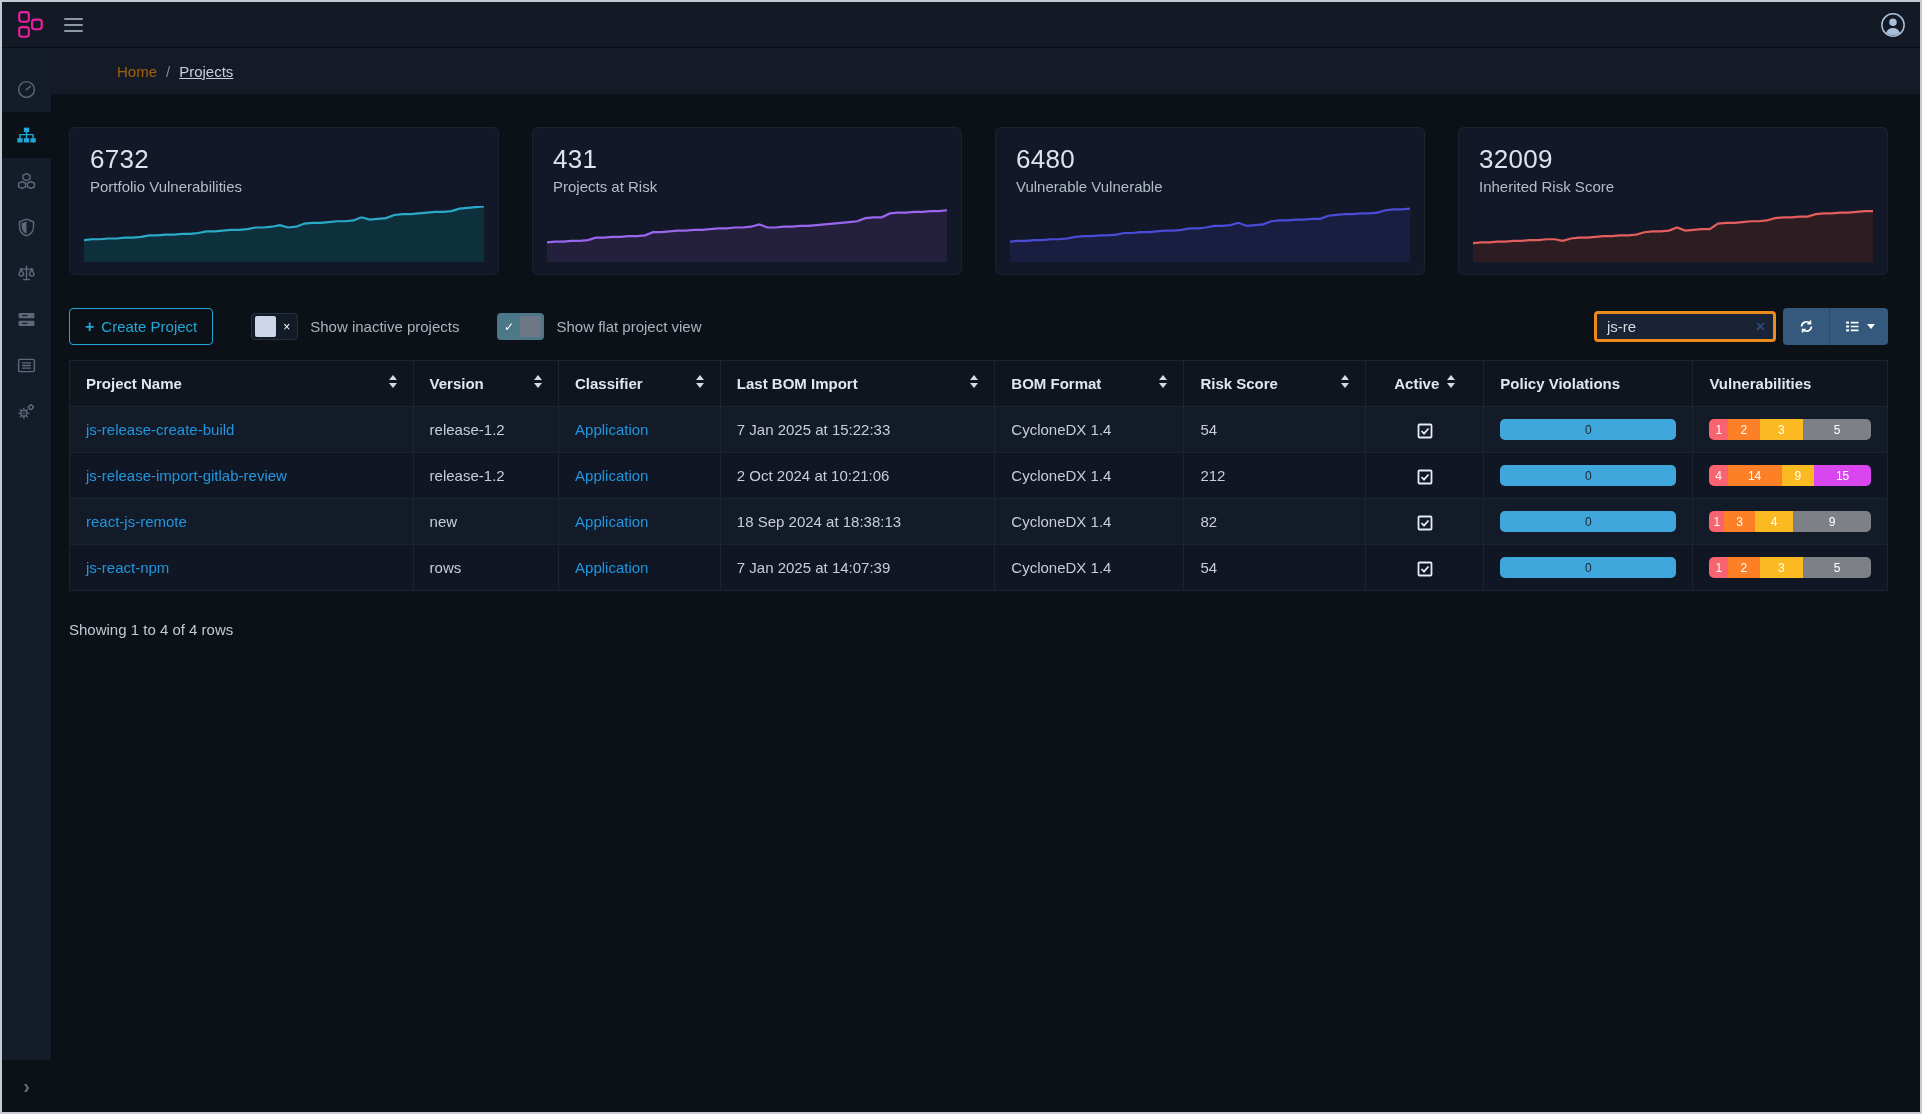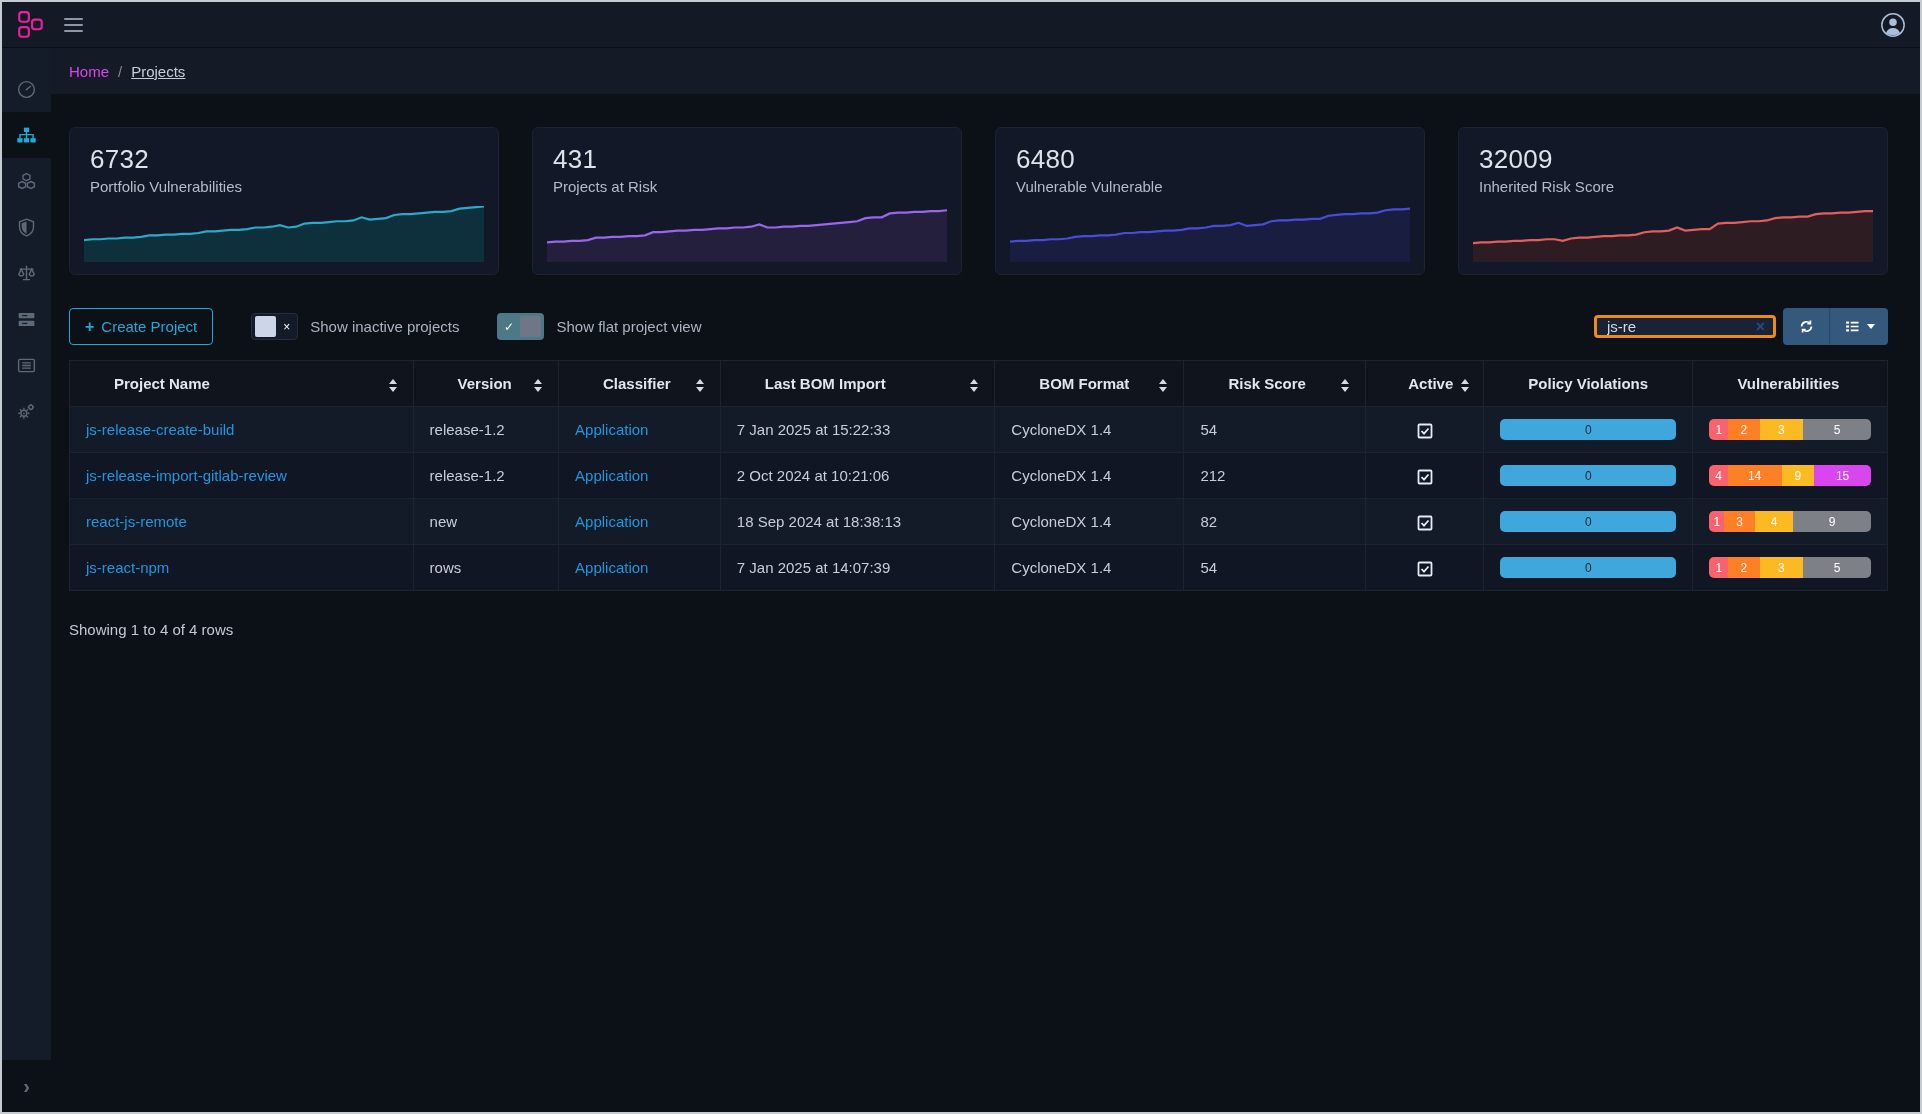--- a/index.html
+++ b/index.html
@@ -28,21 +28,21 @@
   .side-item svg { width:21px; height:21px; stroke:#5d6879; fill:none; stroke-width:1.6; }
   .side-item.active svg { stroke:#20a8d8; }
   .side-item .filled { fill:#5d6879; stroke:none; }
   .side-item.active .filled { fill:#20a8d8; stroke:none; }
   .side-gap { height:18px; }
   .sidebar .flex-fill { flex:1; }
   .collapse-chevron { position:relative; height:52px; display:flex; align-items:center; justify-content:center; color:#5f6b7d; font-size:20px; font-weight:bold; cursor:pointer; }
 
   .main { flex:1; display:flex; flex-direction:column; min-width:0; position:relative; }
   .breadcrumb-bar { height:46px; background:#141b27; display:flex; align-items:center; padding:0 18px; flex:0 0 auto; }
-  .crumb-link { color:#d946ef; cursor:pointer; }
+  .crumb-link { color:#a16207; cursor:pointer;margin-left:48px; }
   .crumb-sep { color:#7f8896; margin:0 9px; }
   .crumb-current { color:#c7ced8;text-decoration:underline; }
 
   .content { flex:1; padding:33px 32px 0 18px; overflow:hidden; }
 
   
   .cards { display:flex; gap:33px; }
   .card { flex:1; height:148px; background:#121827; border:1px solid #1b2333; border-radius:6px; position:relative; overflow:hidden; }
   .card .num { position:absolute; top:16px; left:20px; font-size:26px; color:#dde3ea; letter-spacing:.3px; }
   .card .lbl { position:absolute; top:50px; left:20px; font-size:15px; color:#b3bcc8; }
@@ -56,36 +56,36 @@
   .toggle-wrap { display:flex; align-items:center; margin-left:38px; gap:12px; }
   .toggle { width:47px; height:27px; border-radius:4px; display:flex; align-items:center; overflow:hidden; cursor:pointer; font-size:12px; color:#fff; }
   .toggle.off { background:#141b28; border:1px solid #272f3e; }
   .toggle.off .knob { width:21px; height:21px; margin-left:3px; background:#ccd6e8; border-radius:2px; }
   .toggle.off .mark { flex:1; text-align:center; }
   .toggle.on { background:#4d7887; }
   .toggle.on .mark { flex:1; text-align:center; }
   .toggle.on .knob { width:21px; height:21px; margin-right:3px; background:#6e7786; border-radius:2px; }
   .toggle-label { color:#aab3bf; }
   .toolbar .spacer { flex:1; }
-  .search-box { position:relative; width:182px; height:23px; border:3px solid #ec8a1c; border-radius:4px; background:#1a2335; display:flex; align-items:center; }
+  .search-box { position:relative; width:182px; height:31px; border:3px solid #ec8a1c; border-radius:4px; background:#1a2335; display:flex; align-items:center; }
   .search-box input { flex:1; background:transparent; border:none; outline:none; color:#d5dbe3; font-size:15px; font-family:inherit; padding:0 26px 0 10px; width:100%; }
   .search-clear { position:absolute; right:8px; color:#2b4a7c; font-size:16px; font-weight:bold; cursor:pointer; }
   .btn-group { display:flex; margin-left:7px; }
   .btn-steel { background:#35597d; border:none; height:37px; display:flex; align-items:center; justify-content:center; cursor:pointer; color:#fff; }
   .btn-refresh { width:47px; border-radius:4px 0 0 4px; border-right:1px solid #2b4a69; }
   .btn-columns { width:58px; border-radius:0 4px 4px 0; gap:6px; }
   .btn-steel svg { width:17px; height:17px; stroke:#fff; fill:none; stroke-width:2.4; }
   .caret-down { width:0; height:0; border-left:4px solid transparent; border-right:4px solid transparent; border-top:5px solid #fff; }
 
   
   .table-wrap { margin-top:15px; }
   table { width:100%; border-collapse:collapse; table-layout:fixed; }
   th, td { border:1px solid #1c2430; padding:0 16px; height:46px; font-size:15px; }
   thead th { background:#0f141d; color:#e1e7ee; font-weight:bold; text-align:left; }
-  .th-inner { display:flex; align-items:flex-end; justify-content:space-between; gap:8px;margin-left:28px; }
+  .th-inner { display:flex; align-items:flex-start; justify-content:space-between; gap:8px; }
   .th-inner.center { justify-content:center; }
   .sort { display:inline-flex; flex-direction:column; gap:3px; cursor:pointer; }
   .sort i { display:block; width:0; height:0; border-left:4px solid transparent; border-right:4px solid transparent; }
   .sort .up { border-bottom:5px solid #d5dbe4; }
   .sort .down { border-top:5px solid #d5dbe4; }
   tbody tr:nth-child(odd)  { background:#131a28; }
   tbody tr:nth-child(even) { background:#101623; }
   td a { color:#2196de; text-decoration:none; cursor:pointer; }
   td.center { text-align:center; }
   .chk { width:16px; height:16px; display:inline-block; vertical-align:middle; }

